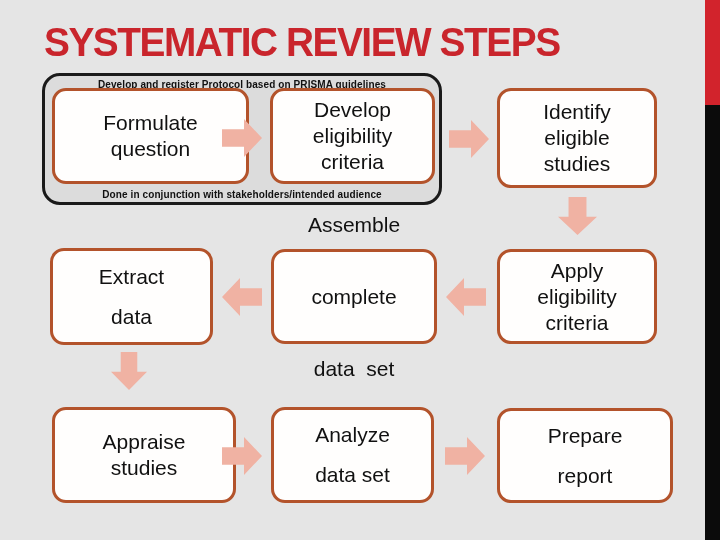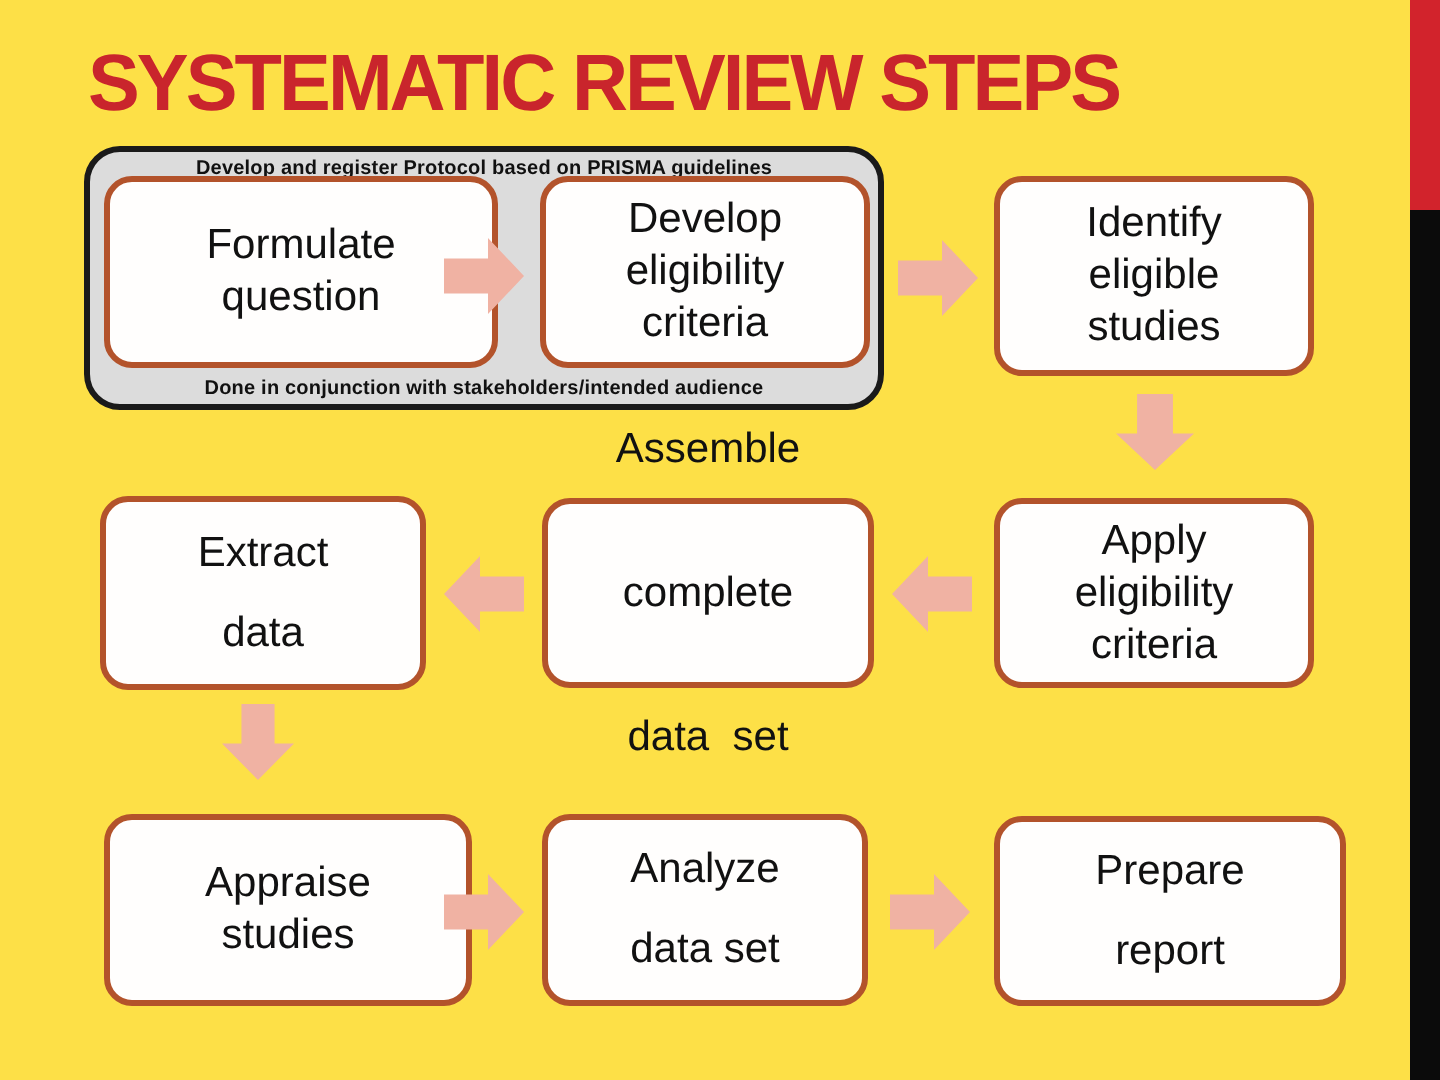--- a/index.html
+++ b/index.html
@@ -12,21 +12,21 @@
     --group-border: #1a1a1a;
   }
   * { margin: 0; padding: 0; box-sizing: border-box; }
   html, body { background: #ffffff; }
   body { font-family: "Liberation Sans", "DejaVu Sans", sans-serif; }
 
   .slide {
     position: relative;
     width: 720px;
     height: 540px;
-    background: #fde047;
+    background: #e5e5e5;
     overflow: hidden;
   }
 
   .slide-title {
     position: absolute;
     left: 44px;
     top: 22px;
     font-size: 40px;
     font-weight: bold;
     letter-spacing: -1.5px;

